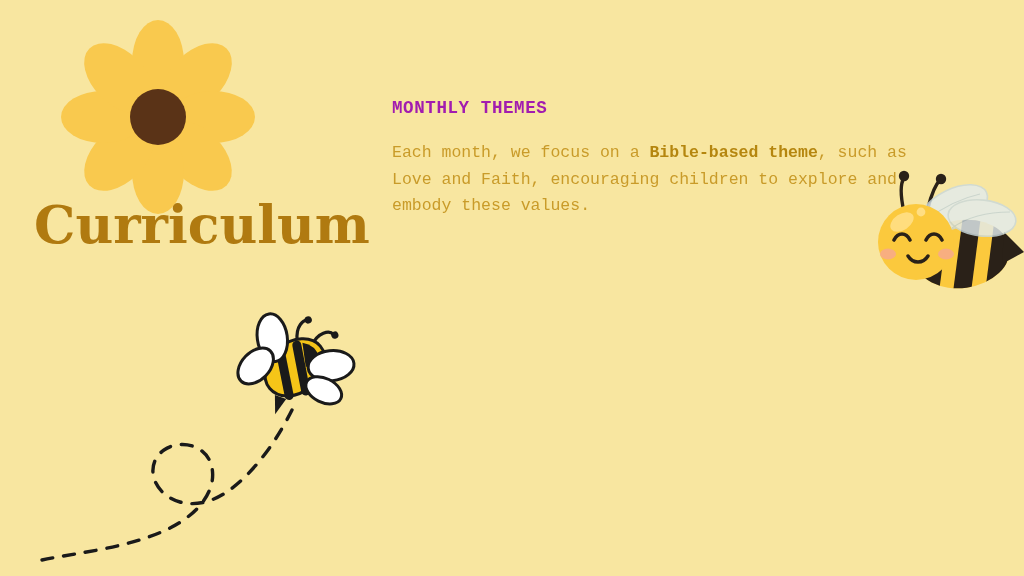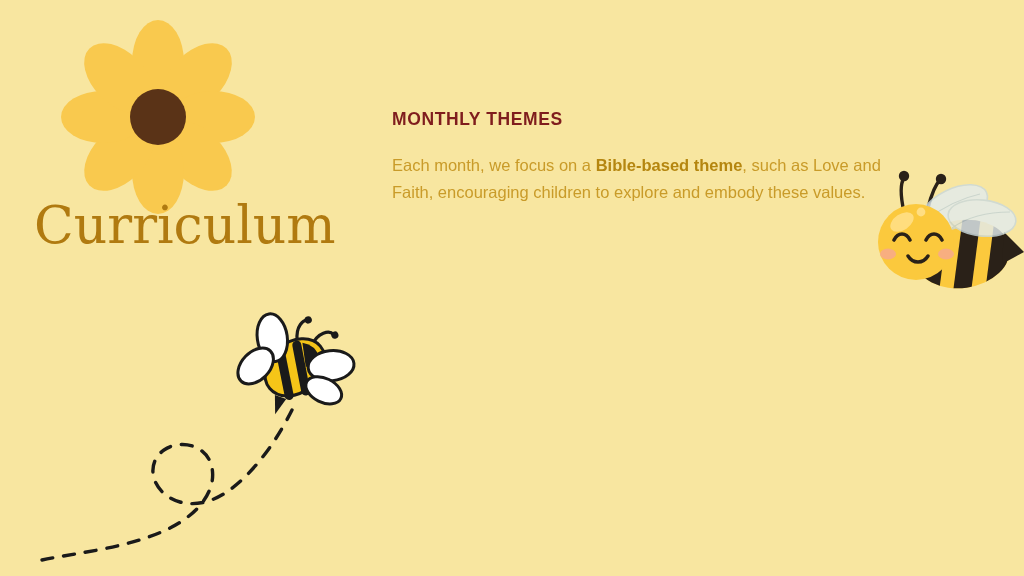--- a/index.html
+++ b/index.html
@@ -37,21 +37,21 @@
     height: 190px;
   }
   .title-block {
     position: absolute;
     left: 34px;
     top: 196px;
     width: 330px;
   }
   .slide-title {
     font-family: "DejaVu Serif", "Liberation Serif", serif;
-    font-weight: 400;
+    font-weight: 700;
     font-size: 52px;
     line-height: 1.12;
     color: #B07A10;
     letter-spacing: 0px;
     margin: 0;
   }
   .bee-left-wrap {
     position: absolute;
     left: 232px;
     top: 312px;
@@ -76,31 +76,31 @@
   }
   .section {
     position: absolute;
     width: 528px;
   }
   .section-1 { top: 98px; }
   .section-2 { top: 257px; }
   .section-3 { top: 425px; }
 
   .sec-heading {
-    font-family: Liberation Sans, sans-serif;
+    font-family: Liberation Mono, monospace;
     font-weight: 700;
     font-size: 17.5px;
     letter-spacing: 0.6px;
-    color: #7f1d1d;
-    margin: 11px 0 22px 0;
+    color: #a21caf;
+    margin: 0 0 22px 0;
     text-transform: uppercase;
     white-space: nowrap;
   }
   .sec-body {
-    font-family: Liberation Sans, sans-serif;
+    font-family: Liberation Mono, monospace;
     font-weight: 400;
     font-size: 16.5px;
     line-height: 1.62;
     color: #C99B29;
     margin: 0;
   }
   .sec-body b {
     font-weight: 700;
     color: #B5860F;
   }

